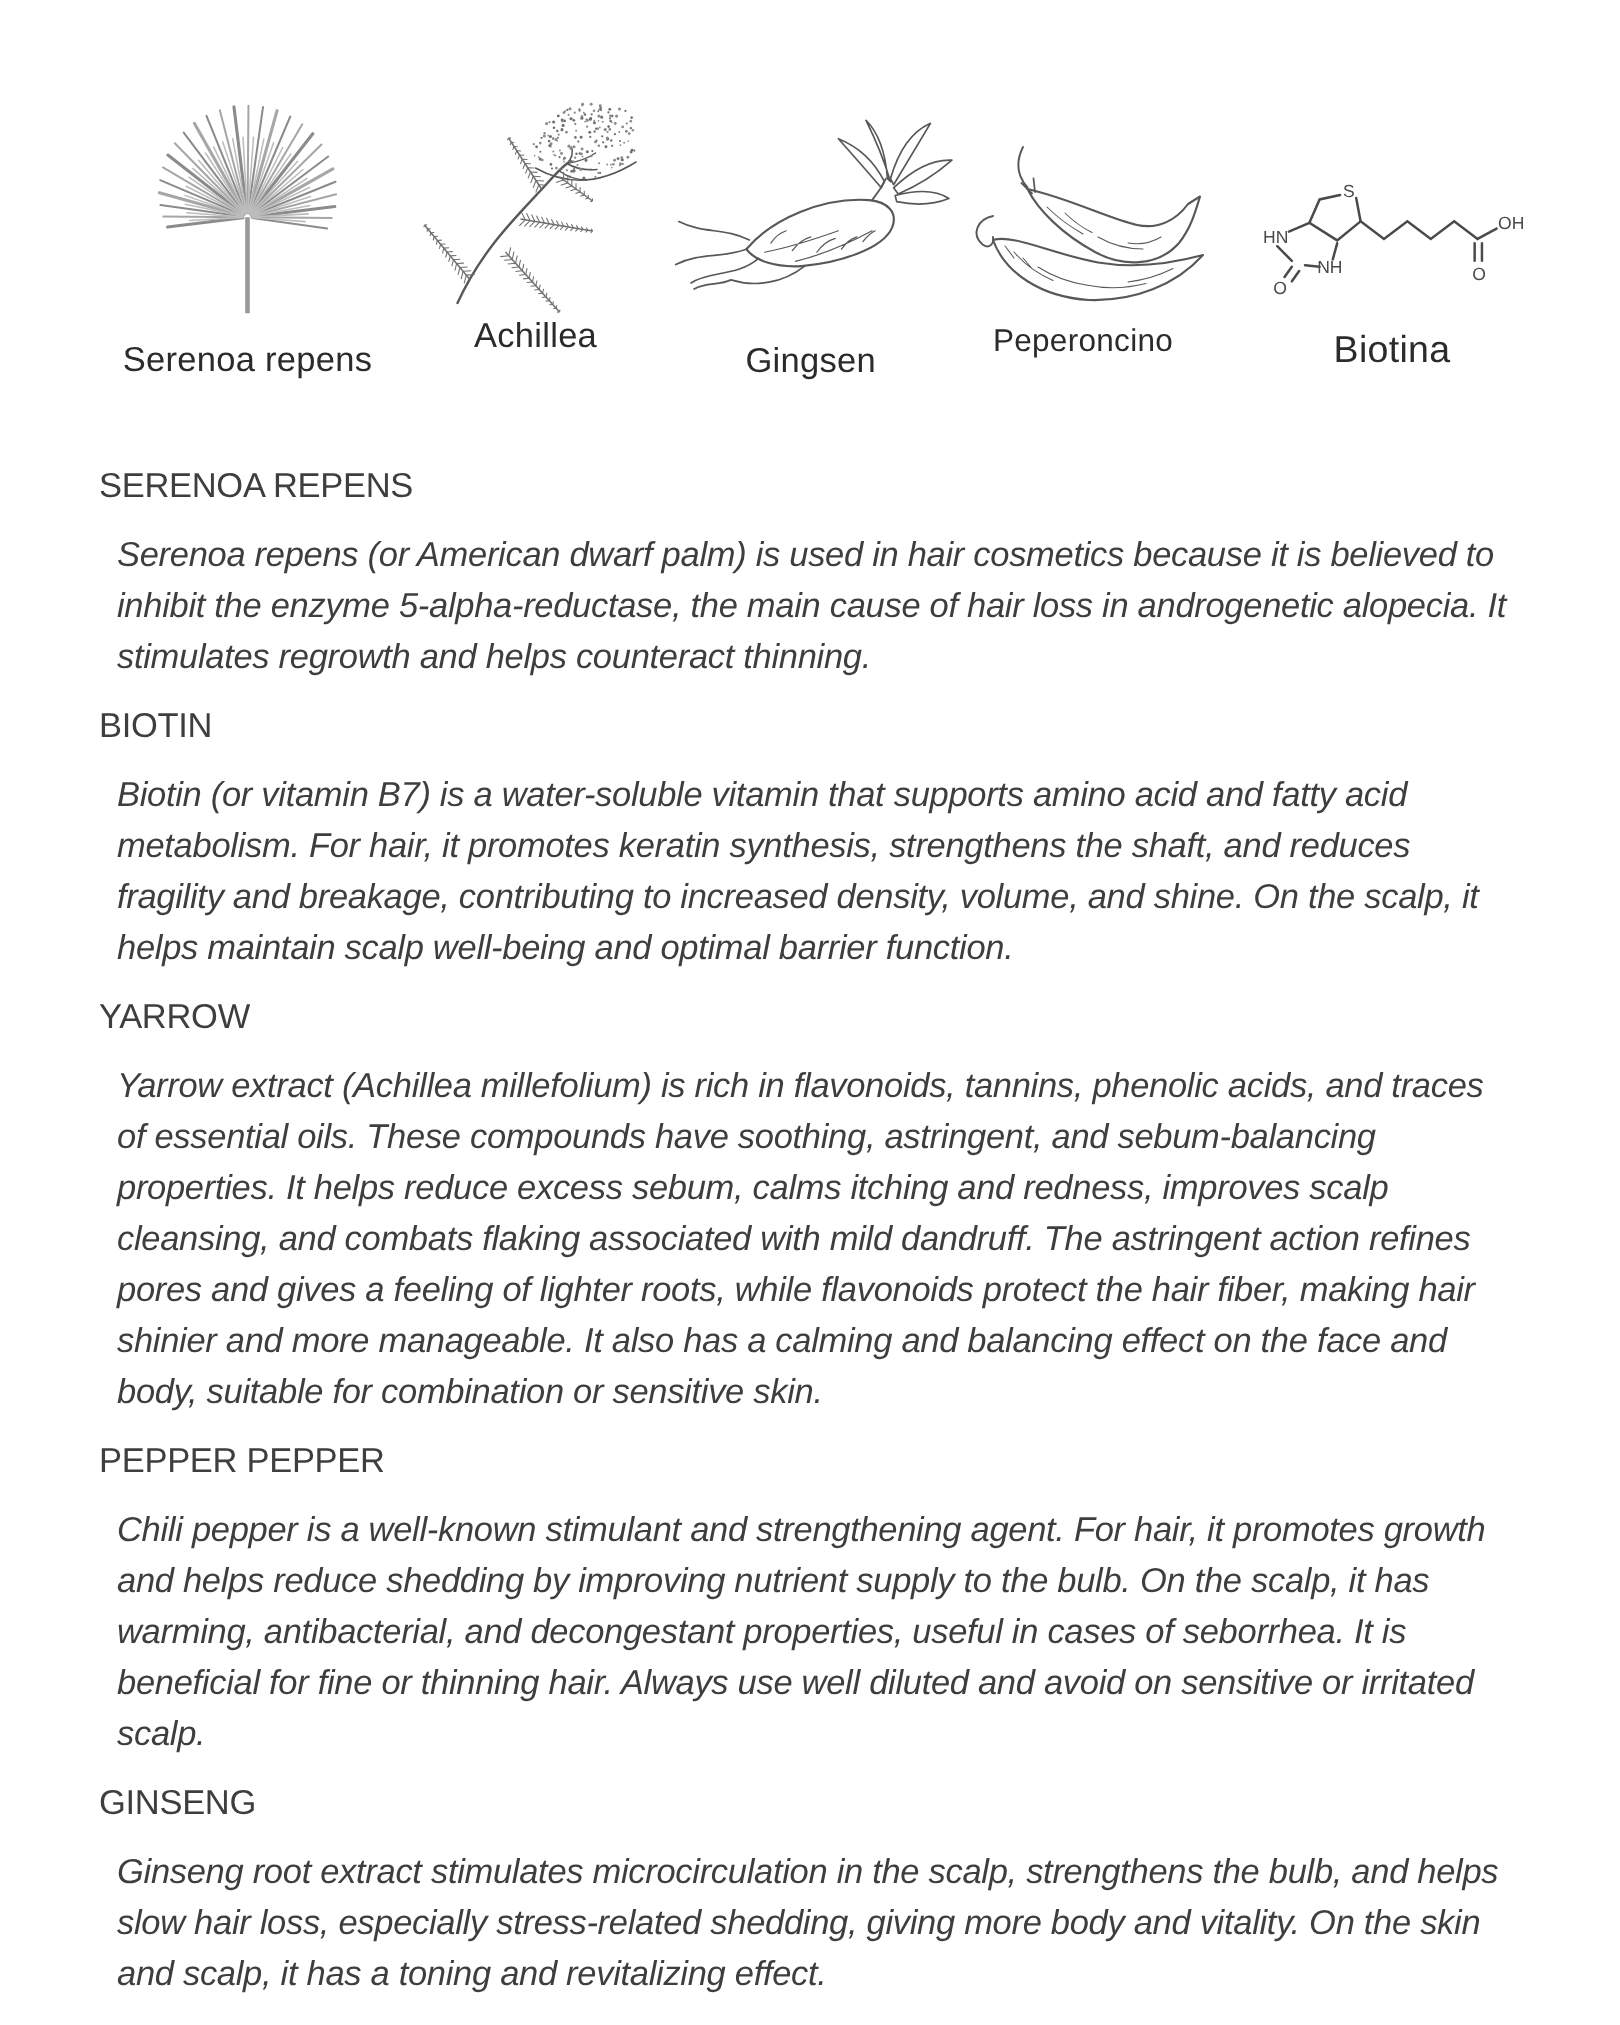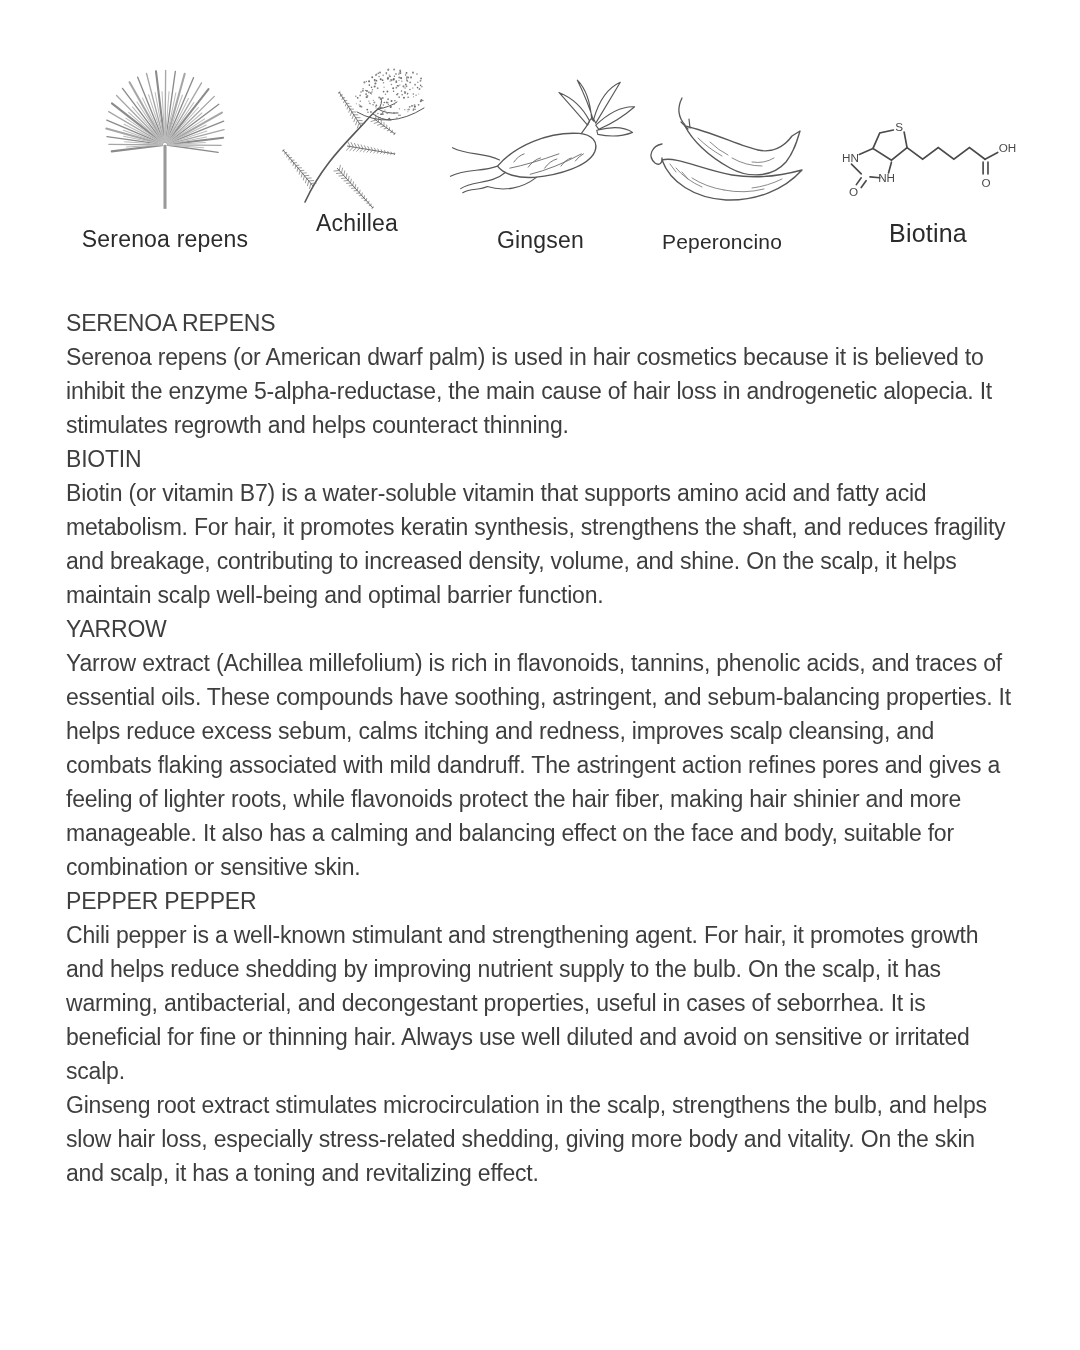--- a/index.html
+++ b/index.html
@@ -15,29 +15,29 @@
     font-family:"Liberation Sans",sans-serif;
   }
   #fig-serenoa    {left:75px;  top:54px;  width:180px;}
   #fig-achillea   {left:272px; top:50px;  width:170px;}
   #fig-gingsen    {left:438px; top:72px;  width:205px;}
   #fig-peperoncino{left:632px; top:86px;  width:180px;}
   #fig-biotina    {left:828px; top:92px;  width:200px;}
   #fig-serenoa .fig-label{margin-top:12px;}
   #fig-achillea .fig-label{}
   #fig-gingsen .fig-label{margin-top:22px;}
-  #fig-peperoncino .fig-label{margin-top:14px;font-size:21px;}
+  #fig-peperoncino .fig-label{font-size:21px;}
   #fig-biotina .fig-label{margin-top:10px;font-size:25px;}
 
   .text-block{
     position:absolute;left:66px;top:306px;width:952px;
     color:#3e3e3e;font-size:23px;line-height:34px;letter-spacing:-0.2px;
   }
   .section-heading{font-size:23px;font-weight:400;margin:0;}
-  .section-body{margin:0;}
+  .section-body{margin:12px;font-style:italic;}
   .sketch{stroke:#585858;fill:none;stroke-linecap:round;stroke-linejoin:round;}
   .chem-line{stroke:#4a4a4a;stroke-width:1.7;fill:none;stroke-linecap:round;}
   .chem-text{fill:#4a4a4a;font-size:12px;font-family:"Liberation Sans",sans-serif;}
 </style>
 </head>
 <body>
 
 <div class="figure-row">
 
   <div class="figure" id="fig-serenoa">
@@ -510,15 +510,16 @@
   </div>
   <div class="section">
     <h2 class="section-heading">YARROW</h2>
     <p class="section-body">Yarrow extract (Achillea millefolium) is rich in flavonoids, tannins, phenolic acids, and traces of essential oils. These compounds have soothing, astringent, and sebum-balancing properties. It helps reduce excess sebum, calms itching and redness, improves scalp cleansing, and combats flaking associated with mild dandruff. The astringent action refines pores and gives a feeling of lighter roots, while flavonoids protect the hair fiber, making hair shinier and more manageable. It also has a calming and balancing effect on the face and body, suitable for combination or sensitive skin.</p>
   </div>
   <div class="section">
     <h2 class="section-heading">PEPPER PEPPER</h2>
     <p class="section-body">Chili pepper is a well-known stimulant and strengthening agent. For hair, it promotes growth and helps reduce shedding by improving nutrient supply to the bulb. On the scalp, it has warming, antibacterial, and decongestant properties, useful in cases of seborrhea. It is beneficial for fine or thinning hair. Always use well diluted and avoid on sensitive or irritated scalp.</p>
   </div>
   <div class="section">
+    <h2 class="section-heading">GINSENG</h2>
     <p class="section-body">Ginseng root extract stimulates microcirculation in the scalp, strengthens the bulb, and helps slow hair loss, especially stress-related shedding, giving more body and vitality. On the skin and scalp, it has a toning and revitalizing effect.</p>
   </div>
 </div>
 
 </body></html>

